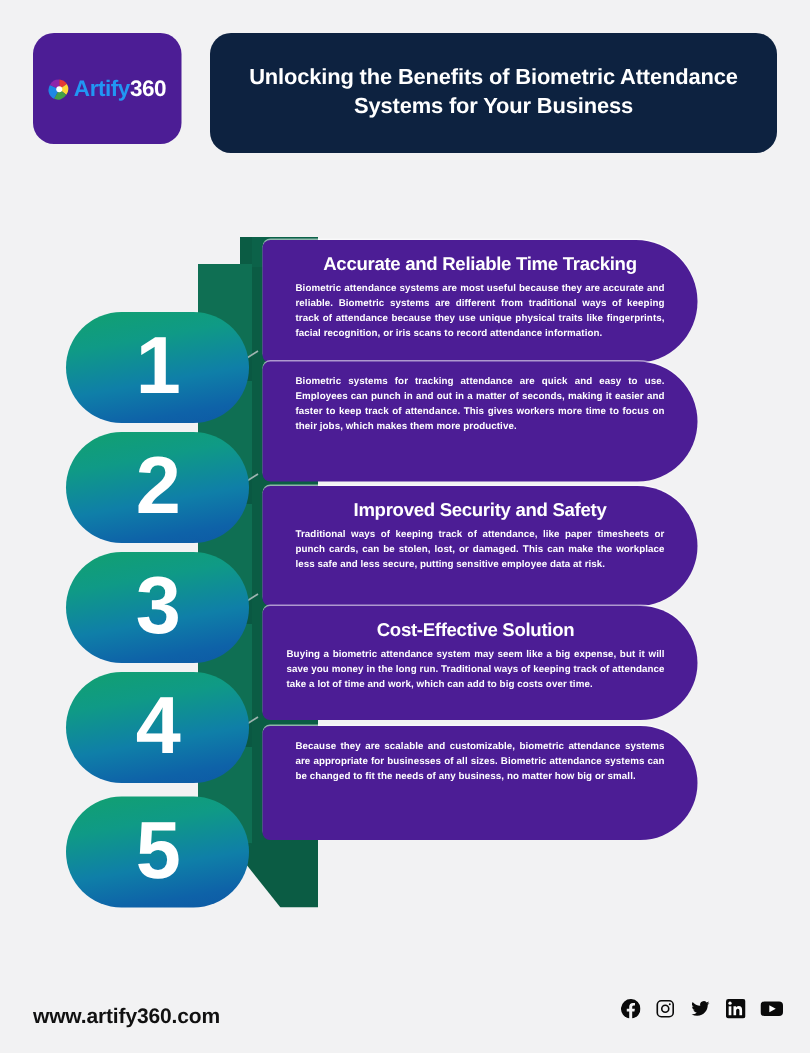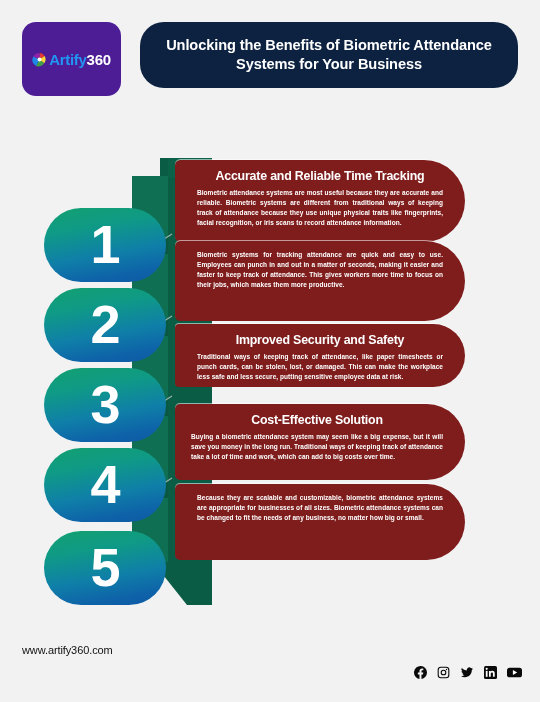--- a/index.html
+++ b/index.html
@@ -18,22 +18,22 @@
     background:#4c1d95;border-radius:14px;
     display:flex;align-items:center;justify-content:center;
   }
   .logo-wrap{display:flex;align-items:center;gap:1px;}
   .logo-mark{width:15px;height:15px;position:relative;flex:0 0 auto;margin-right:1px;}
   .logo-text{font-size:15px;font-weight:bold;letter-spacing:-0.3px;line-height:1;}
   .logo-text .a{color:#2196f3;}
   .logo-text .n{color:#ffffff;}
 
   .title-box{
-    position:absolute;left:140px;top:22px;width:378px;height:66px;
-    background:#0d2240;border-radius:24px;
+    position:absolute;left:140px;top:22px;width:378px;height:80px;
+    background:#0d2240;border-radius:14px;
     display:flex;align-items:center;justify-content:center;
   }
   .title-text{
     color:#ffffff;font-size:14.6px;font-weight:bold;line-height:1.33;
     text-align:center;padding:0 18px;letter-spacing:-0.1px;
   }
 
   
   .ribbon{
     position:absolute;left:132px;top:158px;width:80px;height:447px;
@@ -51,43 +51,43 @@
     z-index:3;
   }
   .pill span{
     color:#ffffff;font-size:54px;font-weight:bold;line-height:1;
     letter-spacing:-1px;display:block;transform:translateY(-1px);
   }
 
   
   .card{
     position:absolute;left:175px;width:290px;
-    background:#7f1d1d;
+    background:#4c1d95;
     border-top-left-radius:6px;
     border-top-right-radius:46px;
     border-bottom-right-radius:46px;
     border-bottom-left-radius:6px;
     z-index:2;
     box-shadow:0 -1px 0 rgba(255,255,255,.55);
     padding:9px 22px 12px 22px;
     box-sizing:border-box;
   }
   .card h3{
     margin:0 0 5px 0;color:#ffffff;font-size:12.4px;font-weight:bold;
     text-align:center;letter-spacing:-0.2px;
   }
   .card p{
     margin:0;color:#ffffff;font-size:6.5px;line-height:1.55;
     text-align:justify;font-weight:bold;letter-spacing:0.05px;
   }
 
   
   .footer-url{
-    position:absolute;left:22px;top:644px;
-    font-size:11px;font-weight:normal;color:#111111;letter-spacing:-0.1px;
+    position:absolute;left:22px;top:669px;
+    font-size:14px;font-weight:bold;color:#111111;letter-spacing:-0.1px;
   }
   .socials{
     position:absolute;right:18px;top:666px;
     display:flex;align-items:center;gap:10px;
   }
   .socials svg{display:block;}
 </style>
 </head>
 <body>
 
@@ -144,21 +144,21 @@
       <span>1</span>
     </div>
 
     <div class="card" style="top:241px;height:80px;">
       <p>Biometric systems for tracking attendance are quick and easy to use. Employees can punch in and out in a matter of seconds, making it easier and faster to keep track of attendance. This gives workers more time to focus on their jobs, which makes them more productive.</p>
     </div>
     <div class="pill" style="left:44px;top:288px;">
       <span>2</span>
     </div>
 
-    <div class="card" style="top:324px;height:63px;">
+    <div class="card" style="top:324px;height:80px;">
       <h3>Improved Security and Safety</h3>
       <p>Traditional ways of keeping track of attendance, like paper timesheets or punch cards, can be stolen, lost, or damaged. This can make the workplace less safe and less secure, putting sensitive employee data at risk.</p>
     </div>
     <div class="pill" style="left:44px;top:368px;">
       <span>3</span>
     </div>
 
     <div class="card" style="top:404px;height:76px;padding-left:16px;">
       <h3>Cost-Effective Solution</h3>
       <p>Buying a biometric attendance system may seem like a big expense, but it will save you money in the long run. Traditional ways of keeping track of attendance take a lot of time and work, which can add to big costs over time.</p>

